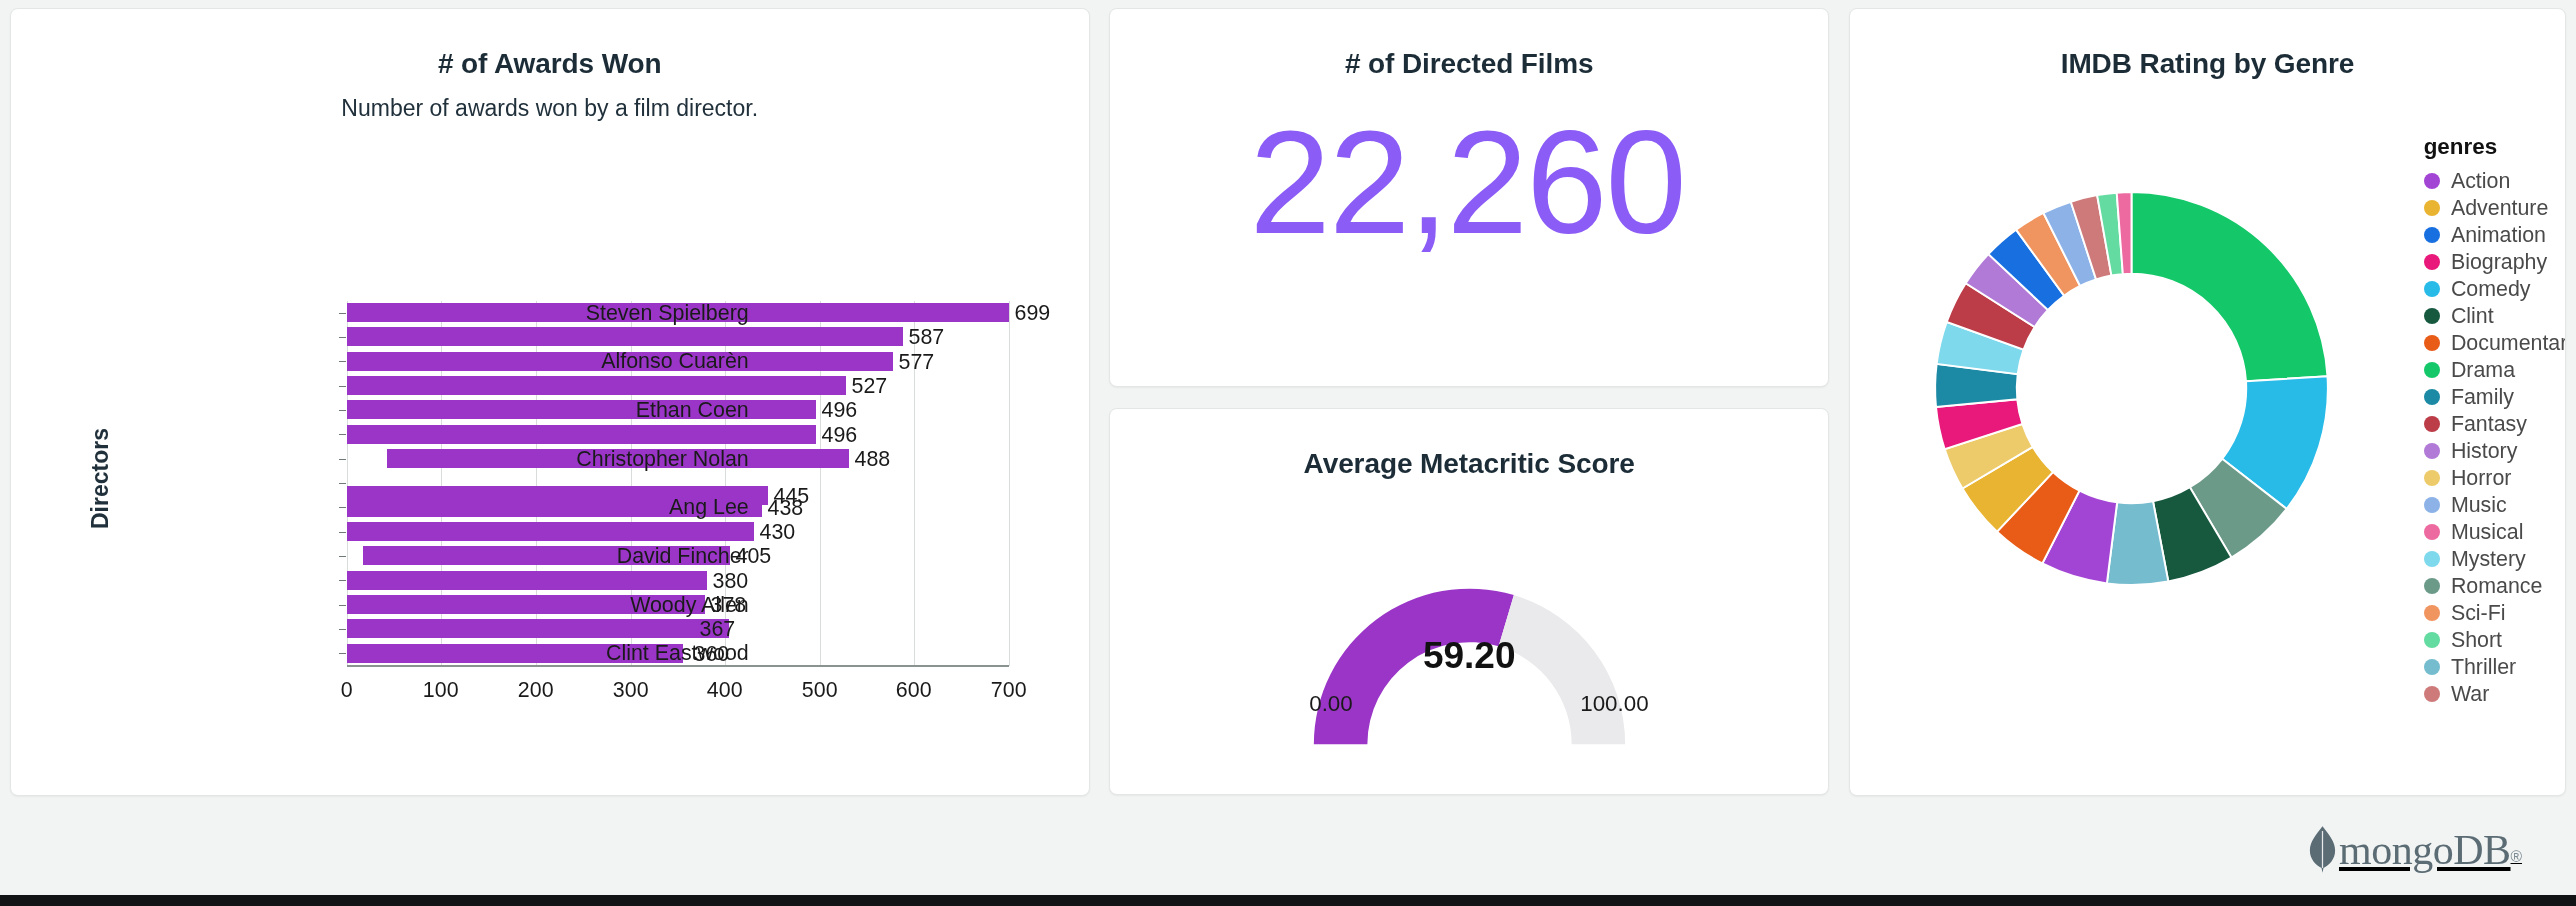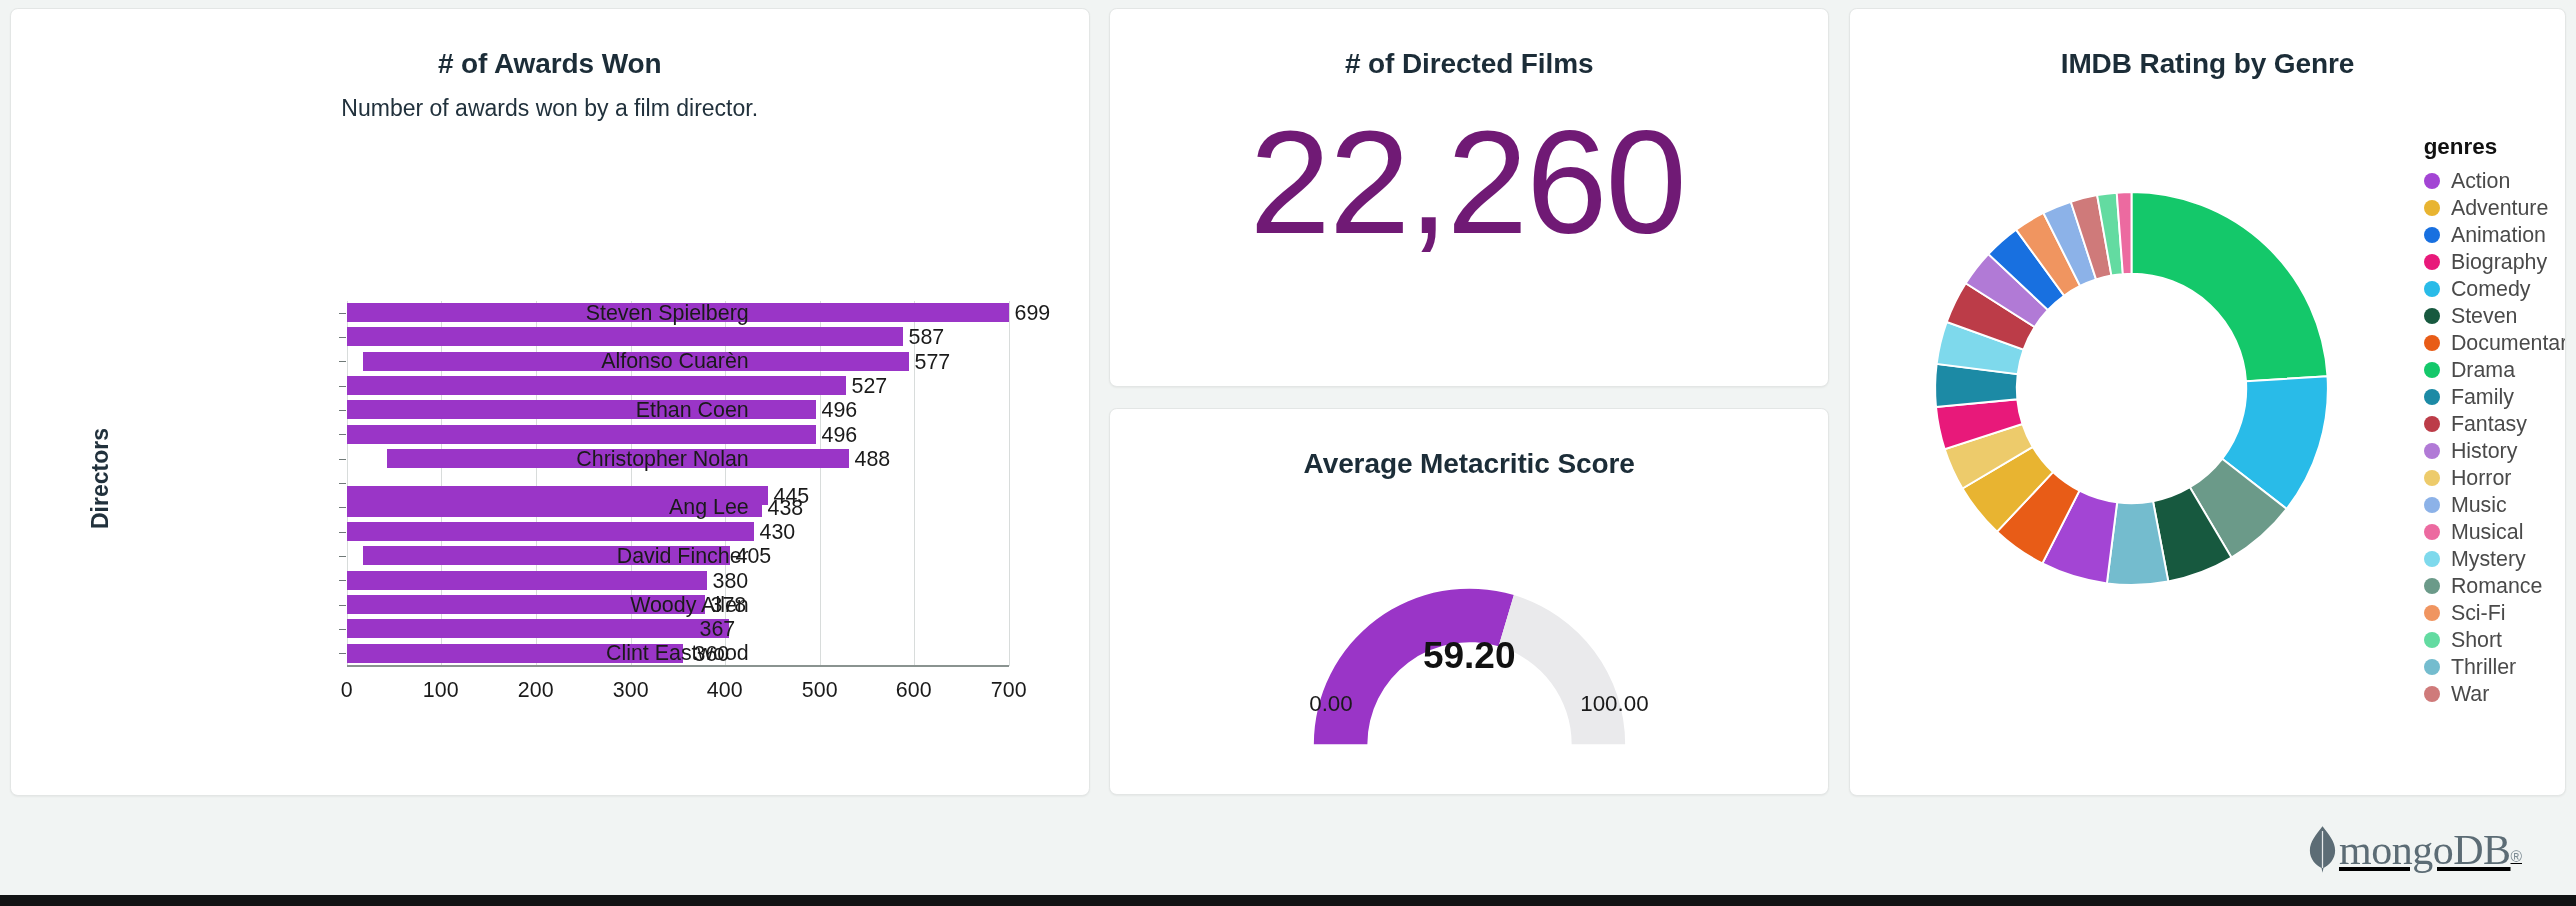--- a/index.html
+++ b/index.html
@@ -94,21 +94,21 @@
     font-size: 21.4px; color: #1a1a1a;
   }
 
   
   .kpi-card { height: 379px; }
   .kpi-value {
     position: absolute; left: 0; right: 4px; top: 97px;
     text-align: center;
     font-size: 146px;
     font-weight: 350;
-    color: #701a75;
+    color: #8b5cf6;
     letter-spacing: -1.9px;
     line-height: 1.05;
     font-family: "Liberation Sans", sans-serif;
   }
 
   
   .gauge-card { height: 387px; }
   .gauge-wrap {
     position: absolute; left: 0; right: 0; top: 126px;
     display: flex; justify-content: center;
@@ -193,21 +193,21 @@
                 <div class="bfill" style="background: rgb(154, 53, 199);"></div>
                 <span class="bval" style="left: 662px;">699</span>
               </div>
               <div class="ytick-mark" style="top: 168px;"></div>
               <div class="ytick-label" style="top: 168px;">Steven Spielberg</div>
               <div class="brow" style="left: 336px; top: 182px; width: 556px;">
                 <div class="bfill" style="background: rgb(154, 53, 199);"></div>
                 <span class="bval" style="left: 556px;">587</span>
               </div>
               <div class="ytick-mark" style="top: 192px;"></div>
-              <div class="brow" style="left: 336px; top: 207px; width: 546px; margin-left: 16px;">
+              <div class="brow" style="left: 336px; top: 207px; width: 546px;">
                 <div class="bfill" style="background: rgb(154, 53, 199);"></div>
                 <span class="bval" style="left: 546px;">577</span>
               </div>
               <div class="ytick-mark" style="top: 216px;"></div>
               <div class="ytick-label" style="top: 216px; text-align: right;">Alfonso Cuarèn</div>
               <div class="brow" style="left: 336px; top: 231px; width: 499px;">
                 <div class="bfill" style="background: rgb(154, 53, 199);"></div>
                 <span class="bval" style="left: 499px;">527</span>
               </div>
               <div class="ytick-mark" style="top: 241px;"></div>
@@ -362,21 +362,21 @@
               <div class="legend-item">
                 <span class="legend-swatch" style="background: rgb(232, 25, 122);"></span>
                 <span class="legend-label">Biography</span>
               </div>
               <div class="legend-item">
                 <span class="legend-swatch" style="background: rgb(41, 187, 232);"></span>
                 <span class="legend-label">Comedy</span>
               </div>
               <div class="legend-item">
                 <span class="legend-swatch" style="background: rgb(23, 89, 63);"></span>
-                <span class="legend-label">Steven</span>
+                <span class="legend-label">Clint</span>
               </div>
               <div class="legend-item">
                 <span class="legend-swatch" style="background: rgb(232, 92, 23);"></span>
                 <span class="legend-label">Documentary</span>
               </div>
               <div class="legend-item">
                 <span class="legend-swatch" style="background: rgb(20, 200, 106);"></span>
                 <span class="legend-label">Drama</span>
               </div>
               <div class="legend-item">

